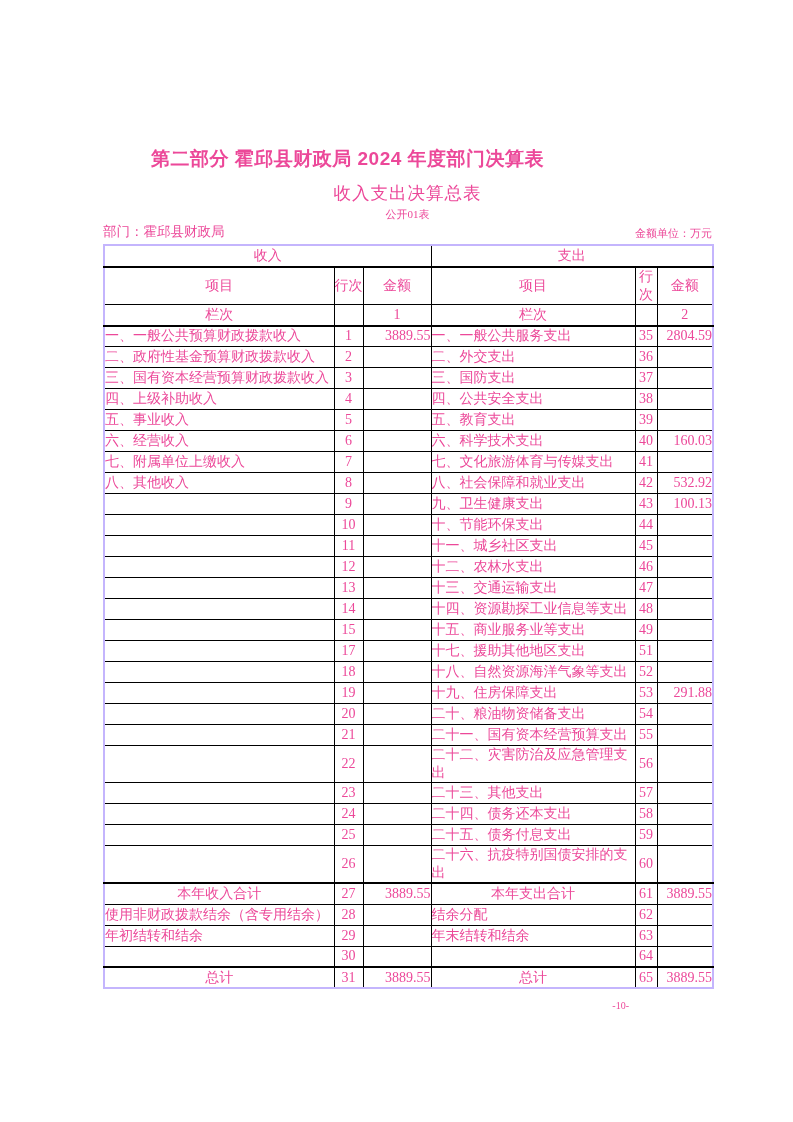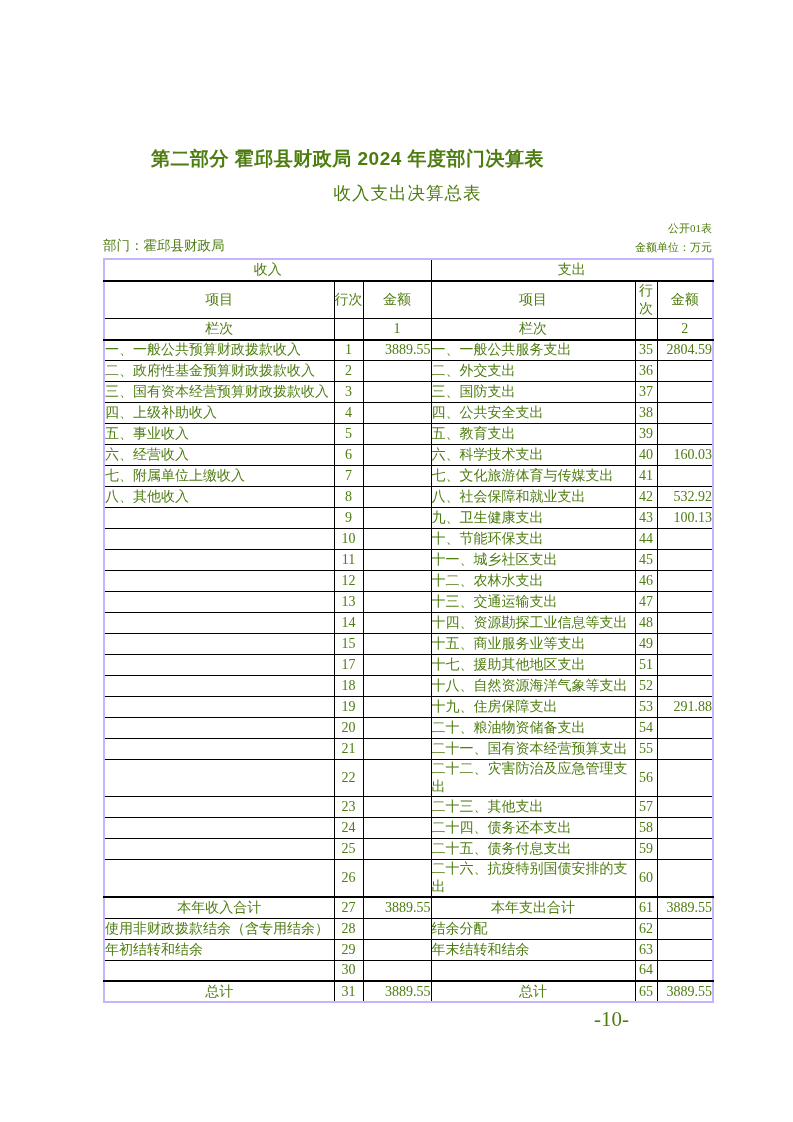--- a/index.html
+++ b/index.html
@@ -3,43 +3,43 @@
 <meta charset="utf-8">
 <style>
   * { margin:0; padding:0; box-sizing:border-box; }
   html,body { background:#888; }
   .page {
     position:relative;
     width:793px; height:1122px;
     margin:0 auto;
     background:#ffffff;
     font-family:"Liberation Serif", serif;
-    color:#4d7c0f;
+    color:#ec4899;
     overflow:hidden;
   }
   .content { position:absolute; left:103px; top:0; width:609px; }
   .doc-title {
     margin-top:146px;
     padding-left:48px;
     font-family:"Liberation Sans", sans-serif;
     font-weight:bold;
     font-size:19px;
     line-height:26px;
     letter-spacing:0.5px;
   }
   .doc-subtitle {
     margin-top:9px;
     text-align:center;
     font-size:17.5px;
     line-height:24px;
     letter-spacing:1px;
   }
   .form-code {
-    margin-top:16px;
-    text-align:right;
+    margin-top:2px;
+    text-align:center;
     font-size:11px;
     line-height:14px;
   }
   .meta-row {
     margin-top:2px;
     margin-bottom:3px;
     display:flex;
     justify-content:space-between;
     align-items:flex-end;
   }
@@ -68,21 +68,21 @@
   td.rowno { text-align:center; }
   td.amount{ text-align:right; padding-right:3px; }
   th.rowno-narrow { padding:0 1px; }
   th.rowno-wide { white-space:nowrap; }
   tr.total-row td { font-weight:normal; border-top-width:2px; }
   tr.total-row td.item { text-align:center; padding-left:0; }
   .page-number {
     margin-top:7px;
     text-align:right;
     padding-right:83px;
-    font-size:21px;
+    font-size:10px;
     line-height:19px;
   }
 </style>
 </head>
 <body>
 
 <div class="page">
   <div class="content">
 
     <div class="doc-title">第二部分 霍邱县财政局 2024 年度部门决算表</div>

